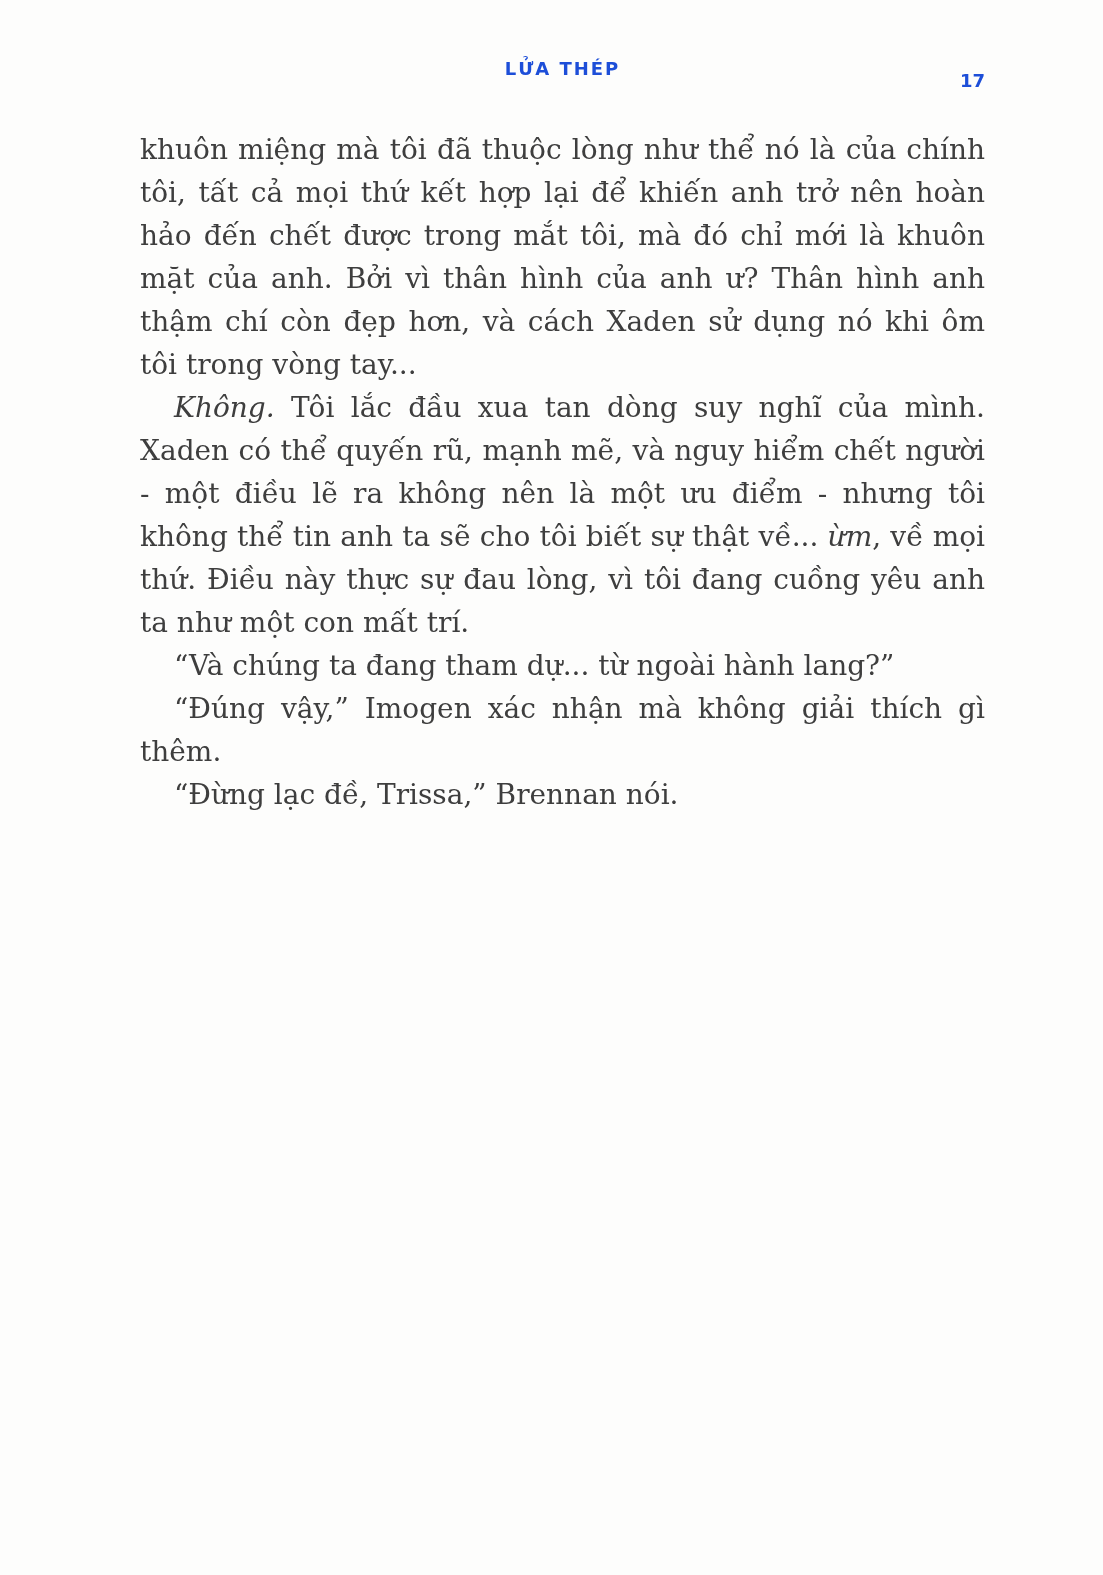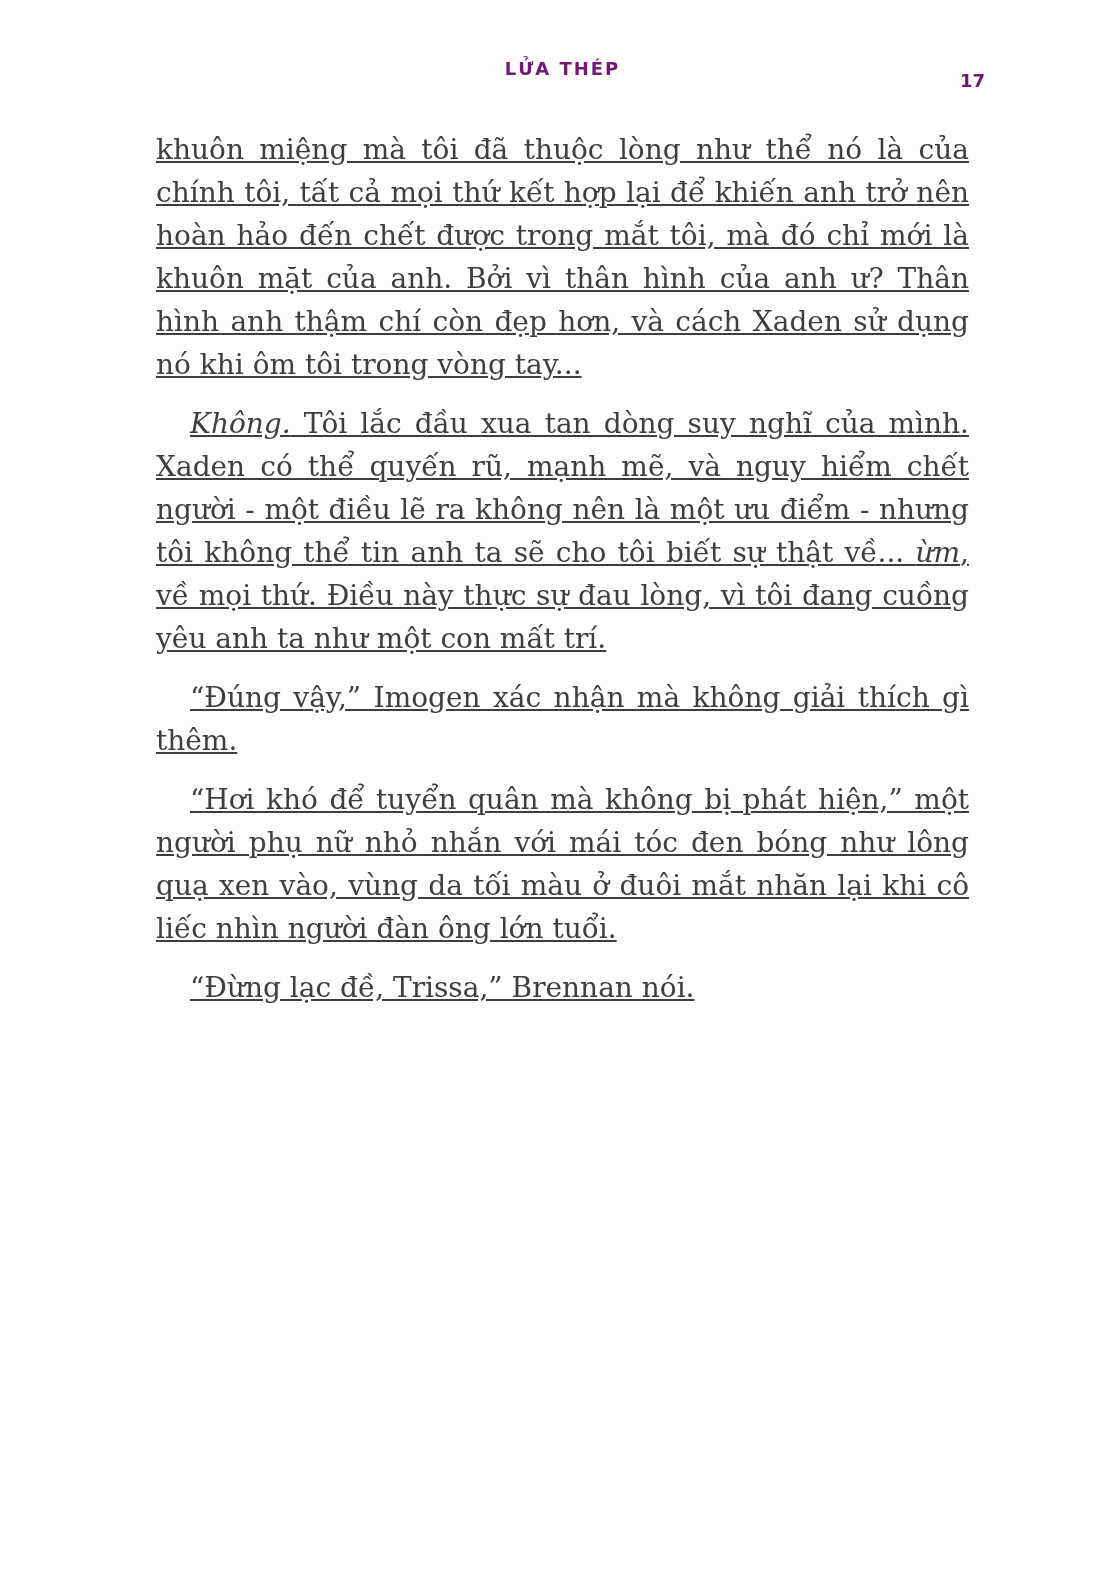--- a/index.html
+++ b/index.html
@@ -20,54 +20,53 @@
   }
   .running-head {
     position: relative;
     height: 26px;
     margin-bottom: 44px;
     text-align: center;
     font-family: "DejaVu Sans", "Liberation Sans", sans-serif;
     font-weight: bold;
     font-size: 18px;
     letter-spacing: 2px;
-    color: #701a75;
+    color: #1d4ed8;
   }
   .page-number {
     position: absolute;
     right: 0;
     top: 12px;
     letter-spacing: 0;
   }
   .body-text {
     font-size: 28px;
     line-height: 43px;
     color: #3e3e3e;
     text-align: justify;
   }
   p.para {
-    margin: 16px;
+    margin: 0;
     padding: 0;
-    text-decoration: underline;
   }
   p.para.indent {
     text-indent: 34px;
   }
   .italic {
     font-style: italic;
   }
 </style>
 </head>
 <body>
 
 <div class="page">
   <header class="running-head">
     <span class="head-title">LỬA THÉP</span>
     <span class="page-number">17</span>
   </header>
   <main class="body-text" id="paragraphs">
       <p class="para"><span>khuôn miệng mà tôi đã thuộc lòng như thể nó là của chính tôi, tất cả mọi thứ kết hợp lại để khiến anh trở nên hoàn hảo đến chết được trong mắt tôi, mà đó chỉ mới là khuôn mặt của anh. Bởi vì thân hình của anh ư? Thân hình anh thậm chí còn đẹp hơn, và cách Xaden sử dụng nó khi ôm tôi trong vòng tay...</span></p>
       <p class="para indent"><span class="italic">Không.</span><span> Tôi lắc đầu xua tan dòng suy nghĩ của mình. Xaden có thể quyến rũ, mạnh mẽ, và nguy hiểm chết người - một điều lẽ ra không nên là một ưu điểm - nhưng tôi không thể tin anh ta sẽ cho tôi biết sự thật về... </span><span class="italic">ừm</span><span>, về mọi thứ. Điều này thực sự đau lòng, vì tôi đang cuồng yêu anh ta như một con mất trí.</span></p>
+      <p class="para indent"><span>“Và chúng ta đang tham dự... từ ngoài hành lang?”</span></p>
       <p class="para indent"><span>“Đúng vậy,” Imogen xác nhận mà không giải thích gì thêm.</span></p>
-      <p class="para indent"><span>“Hơi khó để tuyển quân mà không bị phát hiện,” một người phụ nữ nhỏ nhắn với mái tóc đen bóng như lông quạ xen vào, vùng da tối màu ở đuôi mắt nhăn lại khi cô liếc nhìn người đàn ông lớn tuổi.</span></p>
       <p class="para indent"><span>“Đừng lạc đề, Trissa,” Brennan nói.</span></p>
     </main>
 </div>
 
 </body></html>

